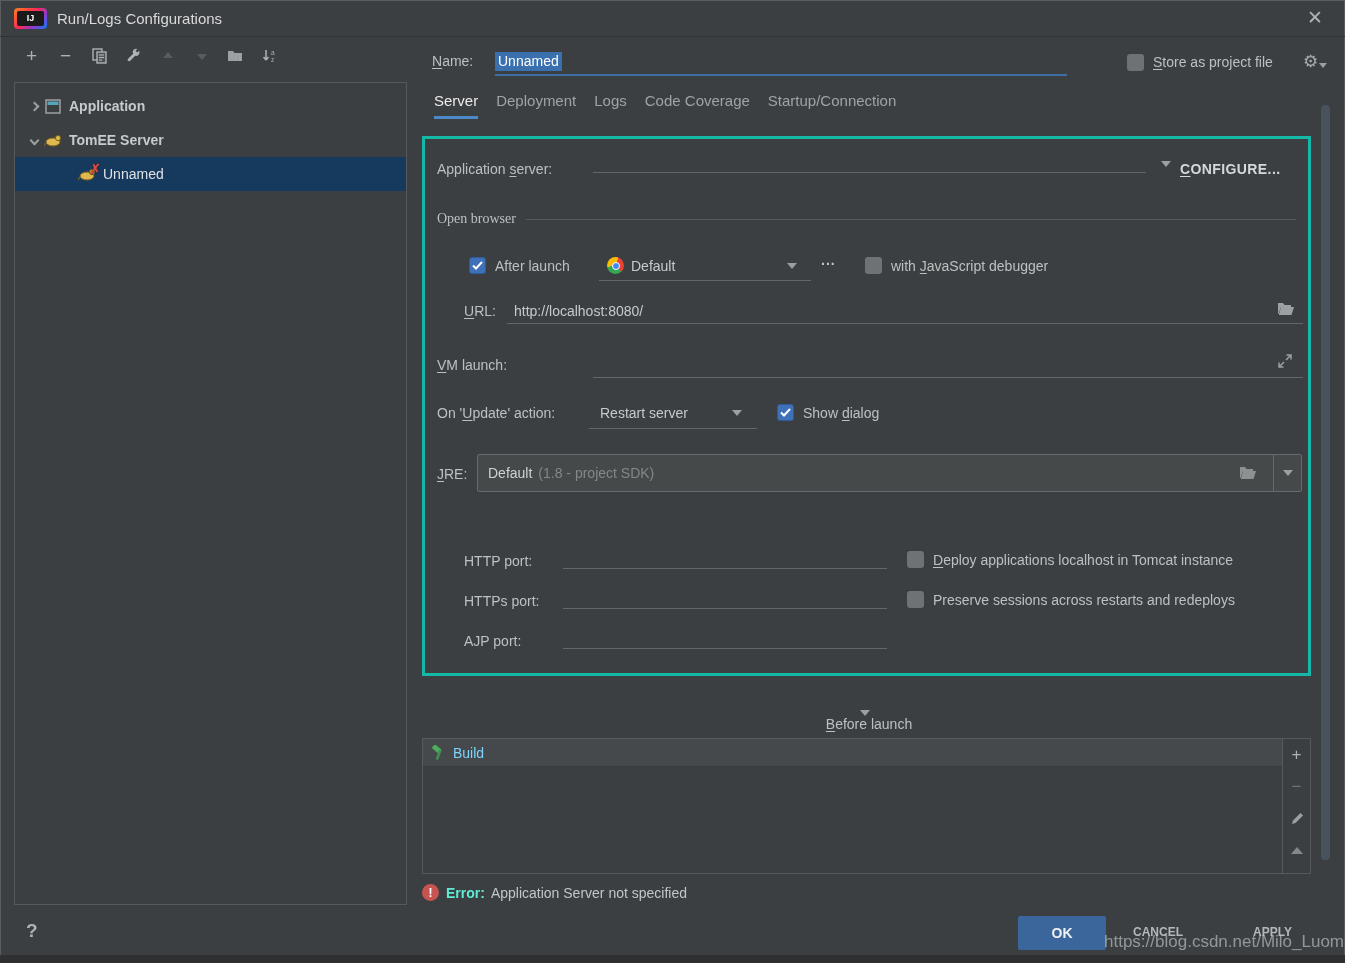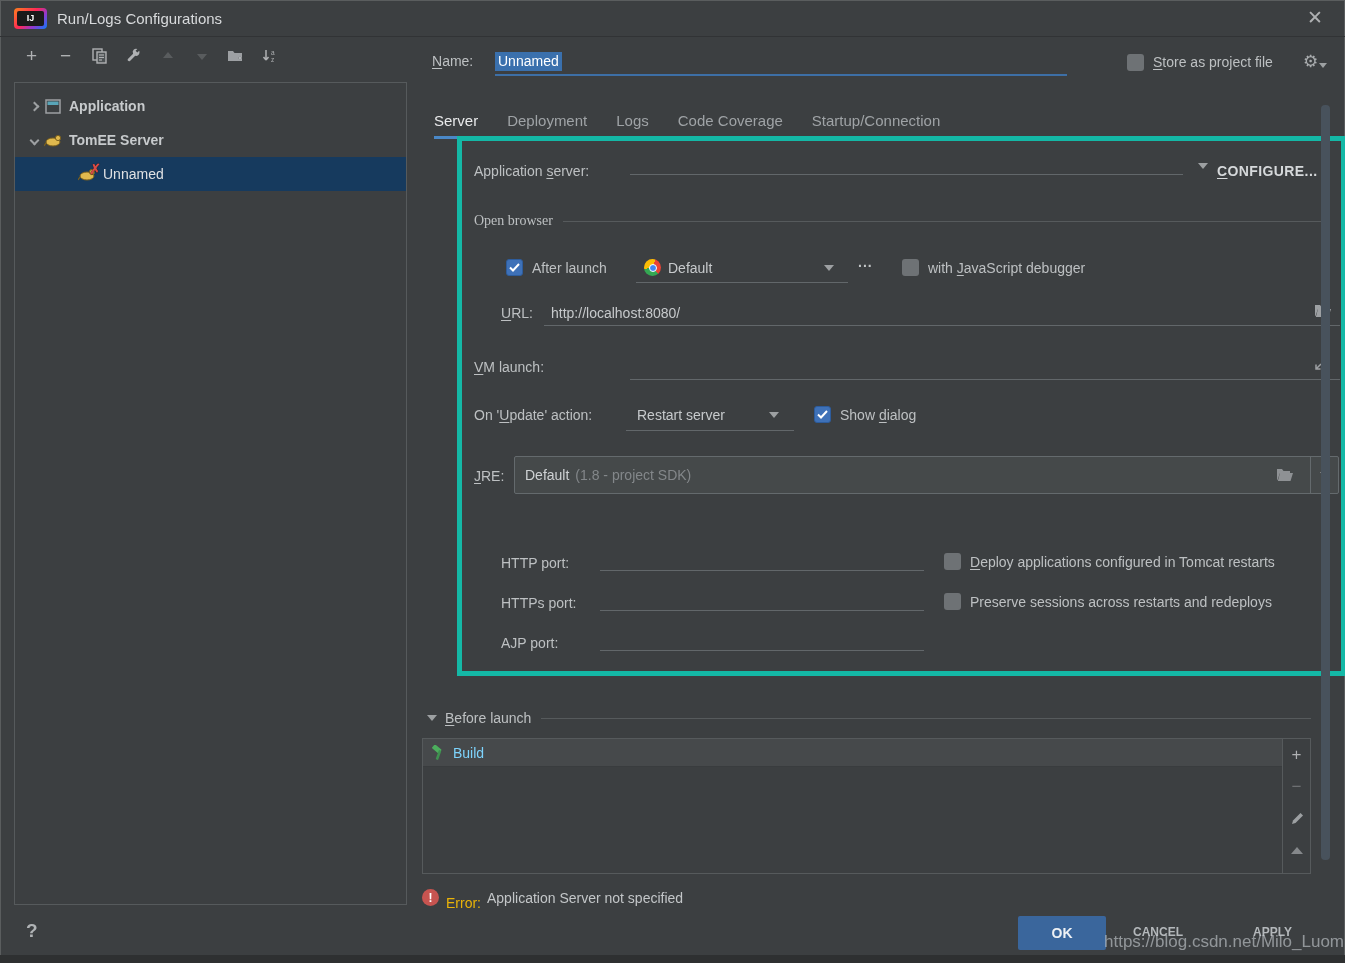--- a/index.html
+++ b/index.html
@@ -49,59 +49,59 @@
   .name-field { position:absolute; left:495px; top:48px; width:572px; height:28px;
     border-bottom:2px solid #3d6fa6; display:flex; align-items:center; }
   .name-sel { background:#3a70ad; color:#fff; padding:1px 3px 2px 3px; }
   .store-cb { position:absolute; left:1127px; top:54px; }
   .store-label { position:absolute; left:1153px; top:54px; color:#bdc0c2; }
   .gear-wrap { position:absolute; left:1303px; top:51px; color:#a9acae; font-size:17px; display:flex; align-items:center; }
   .mini-caret { width:0; height:0; border-left:4px solid transparent; border-right:4px solid transparent;
     border-top:5px solid #9da0a2; margin-left:1px; margin-top:8px; }
 
   
-  .tabs { position:absolute; left:434px; top:112px; display:flex; gap:29px; }
+  .tabs { position:absolute; left:434px; top:92px; display:flex; gap:18px; }
   .tab { color:#9fa3a6; font-size:15px; position:relative; padding-bottom:10px; cursor:pointer; }
   .tab.active { color:#e9eaeb; }
   .tab.active::after { content:""; position:absolute; left:0; right:0; bottom:0; height:3px; background:#4a88c7; }
 
   
-  .panel { position:absolute; left:422px; top:136px; width:889px; height:540px; border:5px solid #14b8a6;margin-left:35px; }
+  .panel { position:absolute; left:422px; top:136px; width:889px; height:540px; border:3px solid #14b8a6; }
   .flabel { color:#bdc0c2; }
   .uline { border-bottom:1px solid #62676a; height:22px; position:relative; }
   .dd-arrow { width:0; height:0; border-left:5px solid transparent; border-right:5px solid transparent;
     border-top:6px solid #9da0a2; }
   .sep { position:absolute; display:flex; align-items:center; width:100%; }
   .sep .line { flex:1; height:1px; background:#565a5c; margin-left:10px; }
   .cb { width:17px; height:17px; border-radius:3px; flex:none; }
   .cb.off { background:#6e7275; }
   .cb.on { background:#3e71b8; border:1px solid #2d5c9c; display:flex; align-items:center; justify-content:center; }
   .combo { position:absolute; background:#45494a; border:1px solid #646a6d; border-radius:2px;
     display:flex; align-items:center; }
   .hint { color:#83878a; }
   .grp-label { color:#bdc0c2;font-family:Liberation Serif, serif; }
 
   
-  .bl-header { position:absolute; left:427px; top:710px; display:flex; align-items:center; width:884px; }
+  .bl-header { position:absolute; left:427px; top:710px; display:flex; align-items:center; width:884px;flex-direction:column; }
   .bl-tri { width:0; height:0; border-left:5px solid transparent; border-right:5px solid transparent;
     border-top:6px solid #9da0a2; margin-right:8px; }
   .bl-box { position:absolute; left:422px; top:738px; width:889px; height:136px; border:1px solid #565a5c; }
   .bl-row { height:28px; background:#46494b; border-bottom:1px solid #393c3e;
     display:flex; align-items:center; padding-left:8px; margin-right:28px; }
   .bl-tools { position:absolute; right:0; top:0; bottom:0; width:28px; border-left:1px solid #565a5c;
     display:flex; flex-direction:column; align-items:center; padding-top:6px; gap:13px; }
   .bl-tools .tbtn { font-size:17px; }
   .up-tri { width:0; height:0; border-left:6px solid transparent; border-right:6px solid transparent;
     border-bottom:7px solid #85888b; }
 
   
   .error-row { position:absolute; left:422px; top:884px; display:flex; align-items:center; }
   .err-icon { width:17px; height:17px; border-radius:50%; background:#c75450; color:#fff;
     font-weight:bold; font-size:12px; display:flex; align-items:center; justify-content:center; margin-right:7px; }
-  .err-prefix { color:#eab308; font-weight:normal; margin-right:6px;margin-top:11px; }
+  .err-prefix { color:#5eead4; font-weight:bold; margin-right:6px; }
   .err-msg { color:#c3c6c8; }
   .help-btn { position:absolute; left:26px; top:920px; color:#b0b3b5; font-size:19px; font-weight:bold; }
   .btn-ok { position:absolute; left:1018px; top:916px; width:88px; height:34px; background:#3a669c;
     color:#eef1f4; font-weight:bold; font-size:14px; display:flex; align-items:center; justify-content:center;
     border-radius:2px; cursor:pointer; }
   .btn-text { position:absolute; top:925px; color:#b4b8bb; font-weight:bold; font-size:12px; cursor:pointer; }
   .btn-cancel { left:1133px; }
   .btn-apply { left:1253px; }
   .watermark { position:absolute; left:1104px; top:932px; color:rgba(198,203,208,.62); font-size:17px; white-space:nowrap; }
   .scroll-thumb { position:absolute; left:1321px; top:105px; width:9px; height:755px;
@@ -300,21 +300,21 @@
 
 
     <span class="flabel" style="position:absolute;left:39px;top:414px;">HTTP port:</span>
     <div style="position:absolute;left:138px;top:403px;width:324px;height:27px;border-bottom:1px solid #62676a;"></div>
     <span class="flabel" style="position:absolute;left:39px;top:454px;">HTTPs port:</span>
     <div style="position:absolute;left:138px;top:443px;width:324px;height:27px;border-bottom:1px solid #62676a;"></div>
     <span class="flabel" style="position:absolute;left:39px;top:494px;">AJP port:</span>
     <div style="position:absolute;left:138px;top:483px;width:324px;height:27px;border-bottom:1px solid #62676a;"></div>
 
     <span class="cb off" style="position:absolute;left:482px;top:412px;"></span>
-    <span class="flabel" style="position:absolute;left:508px;top:413px;"><span></span><u>D</u><span>eploy applications configured in Tomcat restarts</span></span>
+    <span class="flabel" style="position:absolute;left:508px;top:413px;"><span></span><u>D</u><span>eploy applications localhost in Tomcat instance</span></span>
     <span class="cb off" style="position:absolute;left:482px;top:452px;"></span>
     <span class="flabel" style="position:absolute;left:508px;top:453px;">Preserve sessions across restarts and redeploys</span>
   </div>
 
   <div class="bl-header">
     <span class="bl-tri"></span>
     <span class="flabel"><span></span><u>B</u><span>efore launch</span></span>
     <span style="flex:1;height:1px;background:#565a5c;margin-left:10px;"></span>
   </div>
   <div class="bl-box">

